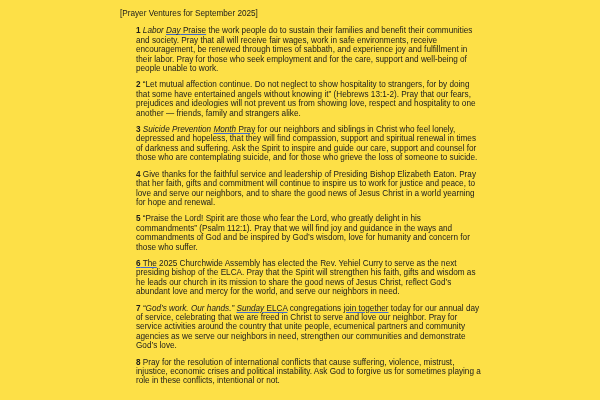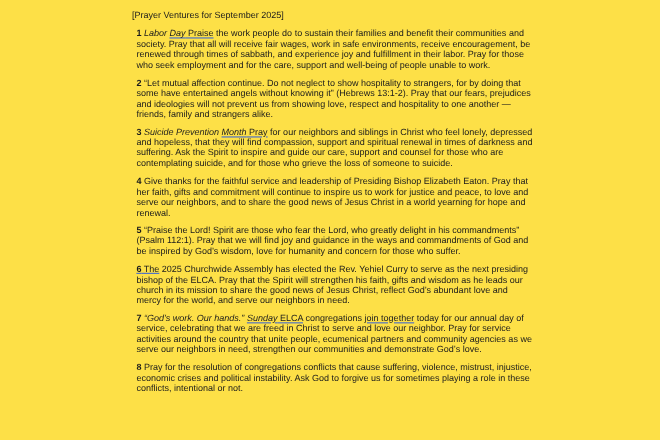--- a/index.html
+++ b/index.html
@@ -10,21 +10,21 @@
     box-sizing: border-box;
     background: #fde047;
     padding: 9px 116px 0 120px;
     font-family: Liberation Sans, sans-serif;
     font-size: 8.2px;
     line-height: 9.4px;
     color: #1b1b1b;
     overflow: hidden;
   }
   .doc-title { margin: 0 0 8px 0; }
-  .para { margin: 0 0 7px 4px; text-align: left; }
+  .para { margin: 0 0 7px 16px; text-align: left; }
   .b { font-weight: bold; }
   .i { font-style: italic; }
   .ins {
     text-decoration: underline;
     text-decoration-color: var(--ins-underline, #4169d0);
     text-decoration-thickness: 1px;
     text-underline-offset: 1px;
   }
 </style>
 </head>
@@ -33,15 +33,15 @@
 <div class="page" style="color: rgb(27, 27, 27);">
   <div class="doc-title">[Prayer Ventures for September 2025]</div>
   <div>
       <p class="para"><span class="b">1</span><span> </span><span class="i">Labor </span><span class="i ins">Day</span><span class="ins"> Praise</span><span> the work people do to sustain their families and benefit their communities and society. Pray that all will receive fair wages, work in safe environments, receive encouragement, be renewed through times of sabbath, and experience joy and fulfillment in their labor. Pray for those who seek employment and for the care, support and well-being of people unable to work.</span></p>
       <p class="para"><span class="b">2</span><span> “Let mutual affection continue. Do not neglect to show hospitality to strangers, for by doing that some have entertained angels without knowing it” (Hebrews 13:1-2). Pray that our fears, prejudices and ideologies will not prevent us from showing love, respect and hospitality to one another — friends, family and strangers alike.</span></p>
       <p class="para"><span class="b">3</span><span> </span><span class="i">Suicide Prevention </span><span class="i ins">Month</span><span class="ins"> Pray</span><span> for our neighbors and siblings in Christ who feel lonely, depressed and hopeless, that they will find compassion, support and spiritual renewal in times of darkness and suffering. Ask the Spirit to inspire and guide our care, support and counsel for those who are contemplating suicide, and for those who grieve the loss of someone to suicide.</span></p>
       <p class="para"><span class="b">4</span><span> Give thanks for the faithful service and leadership of Presiding Bishop Elizabeth Eaton. Pray that her faith, gifts and commitment will continue to inspire us to work for justice and peace, to love and serve our neighbors, and to share the good news of Jesus Christ in a world yearning for hope and renewal.</span></p>
       <p class="para"><span class="b">5</span><span> “Praise the Lord! Spirit are those who fear the Lord, who greatly delight in his commandments” (Psalm 112:1). Pray that we will find joy and guidance in the ways and commandments of God and be inspired by God’s wisdom, love for humanity and concern for those who suffer.</span></p>
       <p class="para"><span class="b ins">6</span><span class="ins"> The</span><span> 2025 Churchwide Assembly has elected the Rev. Yehiel Curry to serve as the next presiding bishop of the ELCA. Pray that the Spirit will strengthen his faith, gifts and wisdom as he leads our church in its mission to share the good news of Jesus Christ, reflect God’s abundant love and mercy for the world, and serve our neighbors in need.</span></p>
       <p class="para"><span class="b">7</span><span> </span><span class="i">“God’s work. Our hands.” </span><span class="i ins">Sunday</span><span class="ins"> ELCA</span><span> congregations </span><span class="ins">join together</span><span> today for our annual day of service, celebrating that we are freed in Christ to serve and love our neighbor. Pray for service activities around the country that unite people, ecumenical partners and community agencies as we serve our neighbors in need, strengthen our communities and demonstrate God’s love.</span></p>
-      <p class="para"><span class="b">8</span><span> Pray for the resolution of congregations conflicts that cause suffering, violence, mistrust, injustice, economic crises and political instability. Ask God to forgive us for sometimes playing a role in these conflicts, intentional or not.</span></p>
+      <p class="para"><span class="b">8</span><span> Pray for the resolution of international conflicts that cause suffering, violence, mistrust, injustice, economic crises and political instability. Ask God to forgive us for sometimes playing a role in these conflicts, intentional or not.</span></p>
     </div>
 </div>
 
 </body></html>

